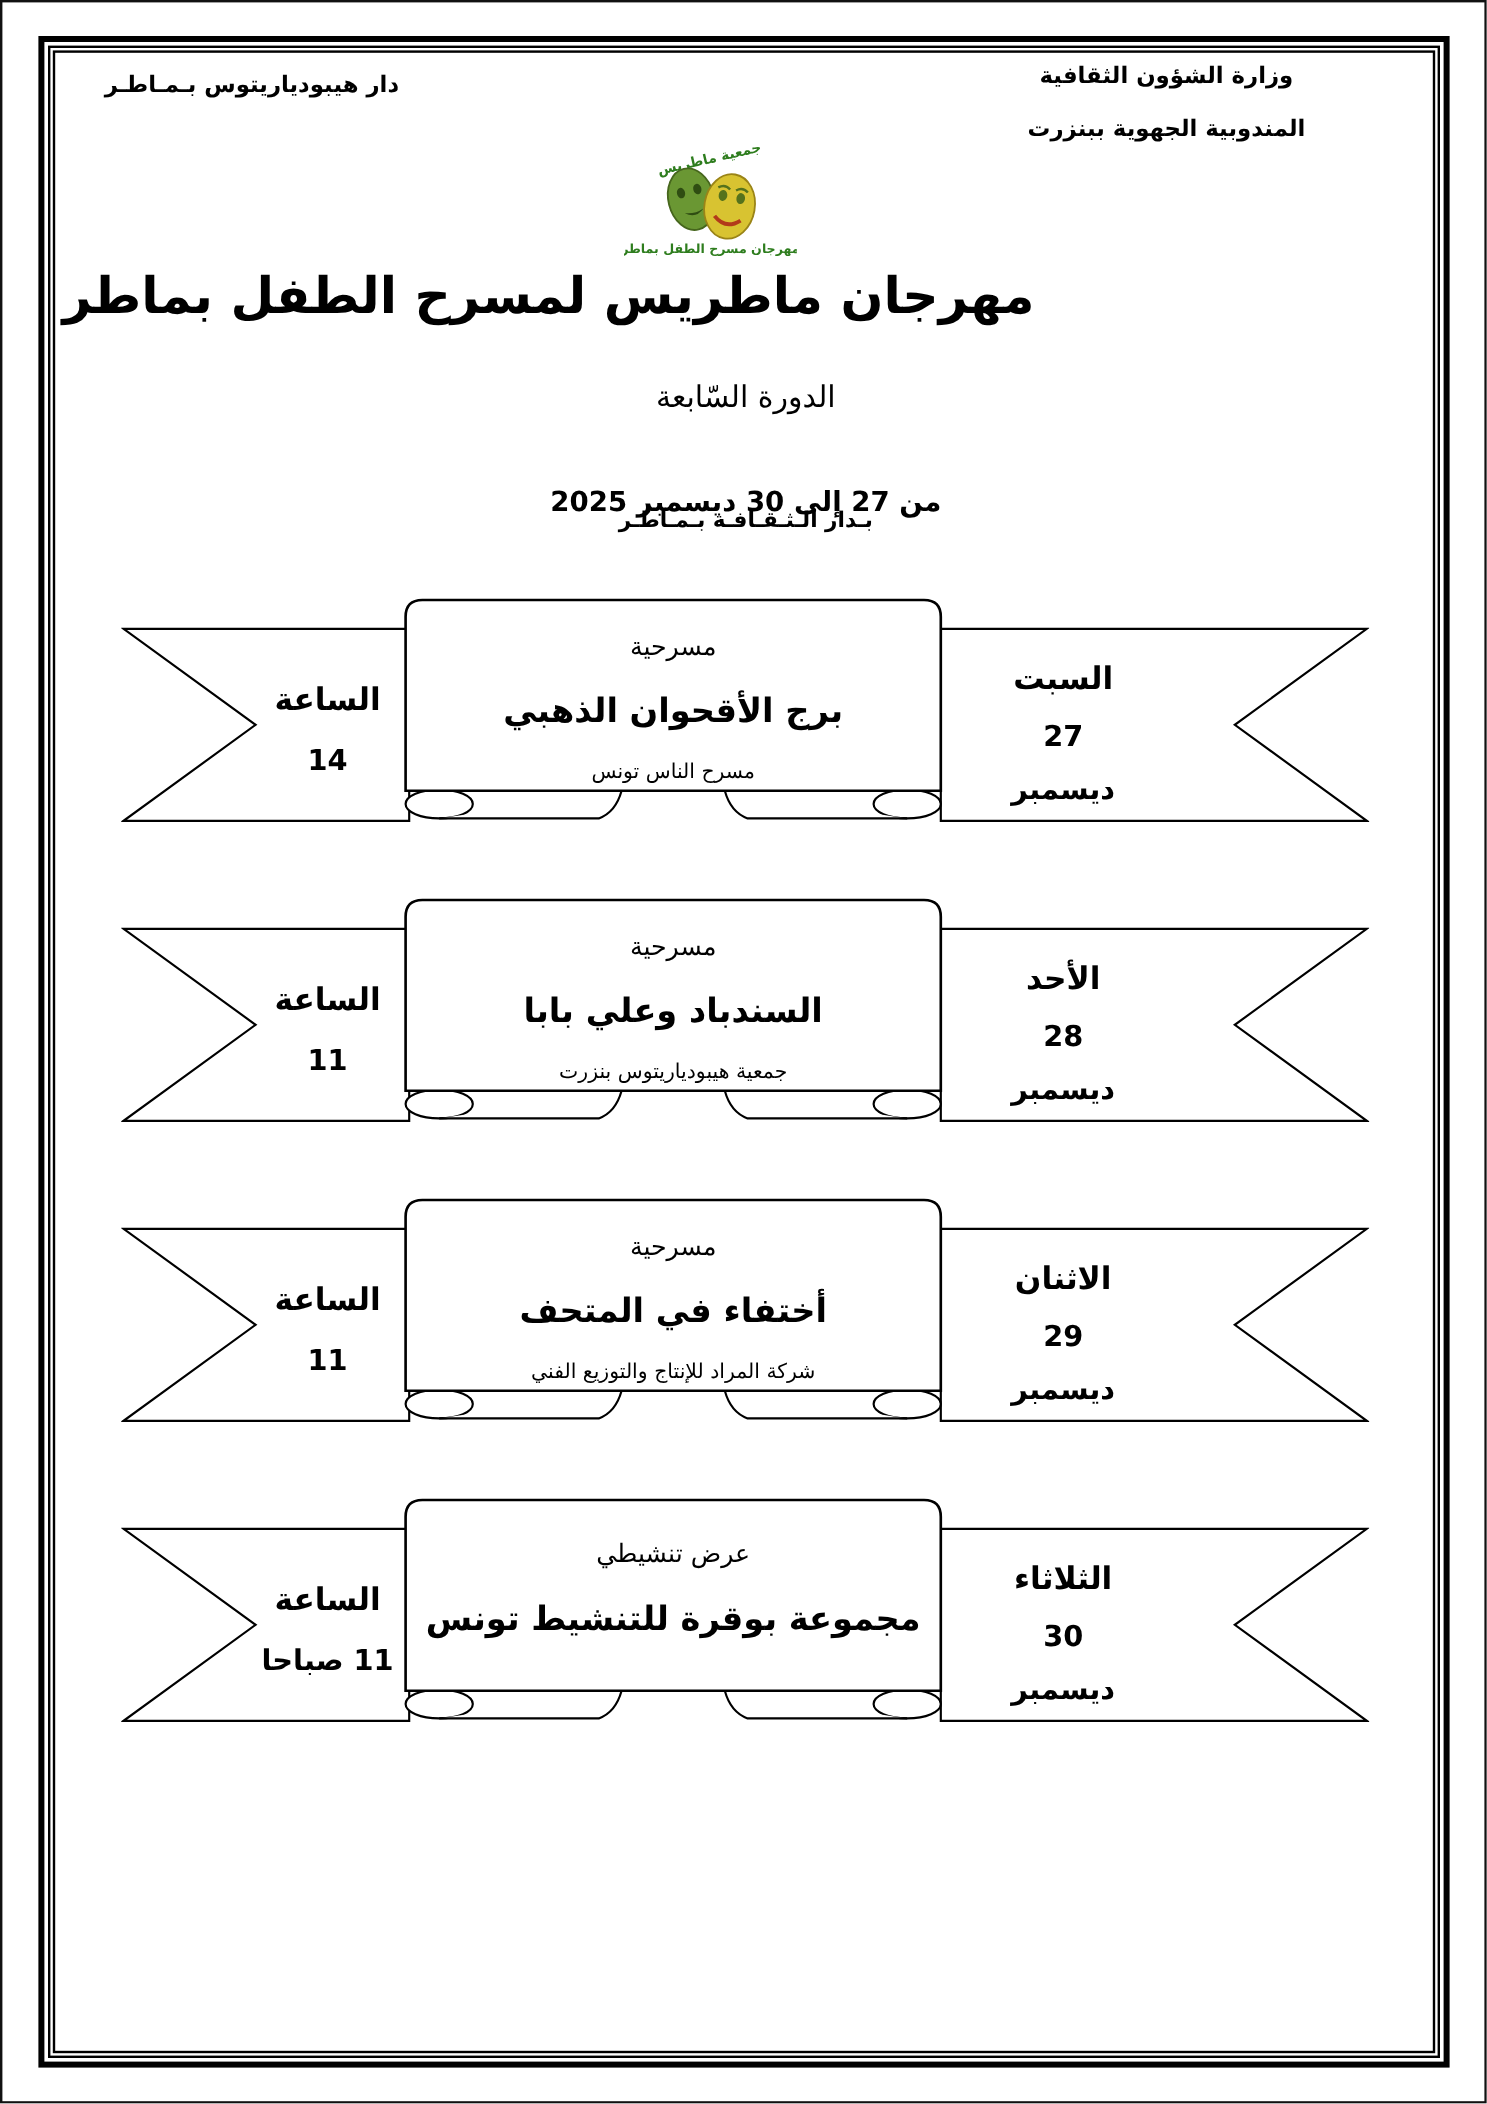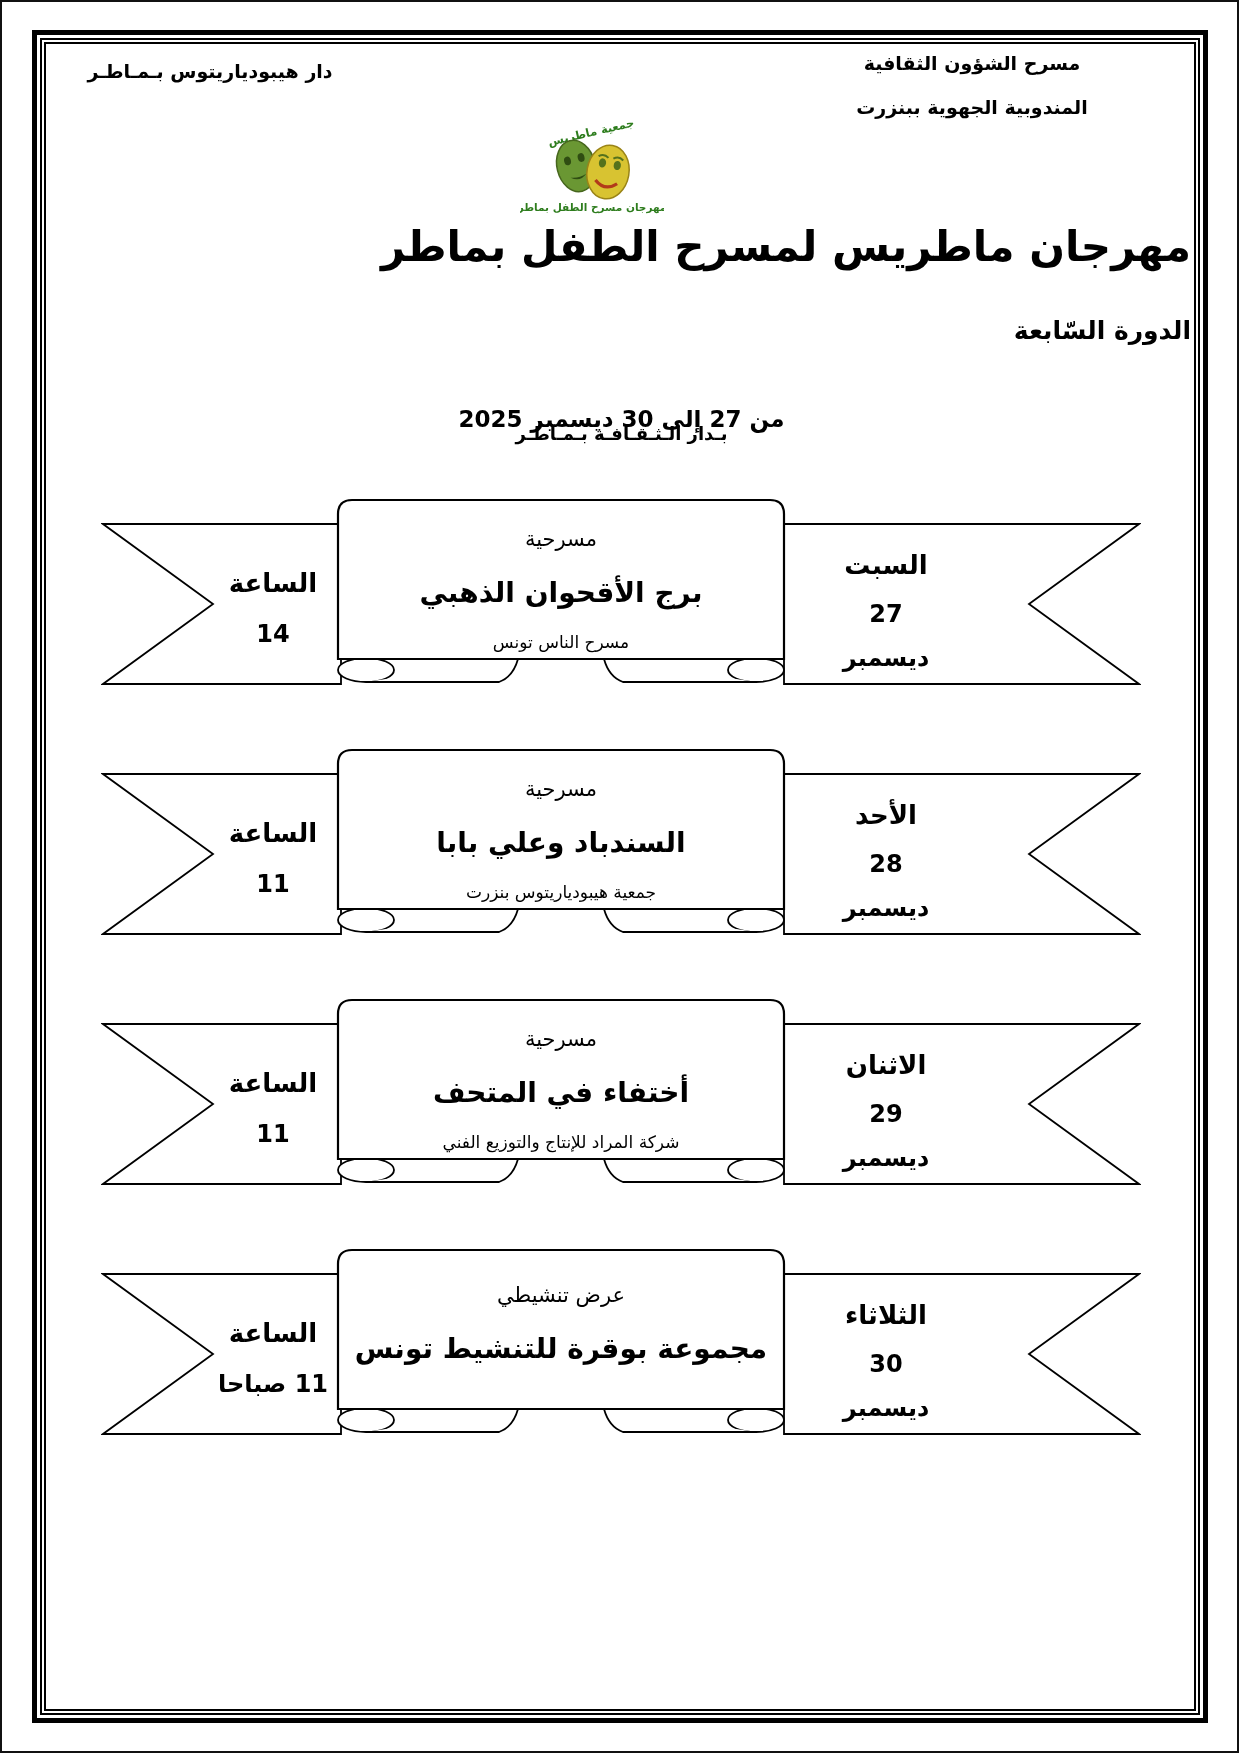--- a/index.html
+++ b/index.html
@@ -6,22 +6,22 @@
   .page{
     position:relative;width:1239px;height:1753px;background:#fff;
     border:2px solid #111;box-sizing:border-box;overflow:hidden;
     font-family:"DejaVu Sans",sans-serif;color:#000;direction:rtl;
   }
   .frame{position:absolute;top:28px;left:30px;right:29px;bottom:28px;border:5px solid #000;}
   .frame-mid{position:absolute;inset:3px;border:2px solid #000;}
   .frame-in{position:absolute;inset:2px;border:2px solid #000;}
   .abs{position:absolute;}
   .hdr{font-weight:bold;font-size:19px;line-height:1.45;text-align:center;}
-  .title{font-weight:bold;font-size:42px;text-align:right;letter-spacing:1px;}
-  .edition{font-weight:bold;font-size:25px;text-align:right;}
+  .title{font-weight:bold;font-size:42px;text-align:left;letter-spacing:1px;}
+  .edition{font-weight:normal;font-size:25px;text-align:center;}
   .dates{font-weight:bold;font-size:23px;text-align:center;margin-top:35px;}
   .venue{font-weight:bold;font-size:18px;text-align:center;}
   svg text{font-family:"DejaVu Sans",sans-serif;}
   .b-shape{fill:#fff;stroke:#000;}
   .t-genre{font-size:21px;text-anchor:middle;}
   .t-title{font-size:28px;font-weight:bold;text-anchor:middle;}
   .t-comp{font-size:17px;text-anchor:middle;}
   .t-day{font-size:26px;font-weight:bold;text-anchor:middle;}
   .t-num{font-size:24px;font-weight:bold;text-anchor:middle;}
   .logo-txt{font-weight:bold;text-anchor:middle;}
@@ -31,21 +31,21 @@
 
 <div class="page">
 
   <div class="frame">
     <div class="frame-mid">
       <div class="frame-in"></div>
     </div>
   </div>
 
   <div class="abs hdr" style="left:790px;top:48px;width:360px;">
-    <div>مسرح الشؤون الثقافية</div>
+    <div>وزارة الشؤون الثقافية</div>
     <div style="margin-top:16px;">المندوبية الجهوية ببنزرت</div>
   </div>
   <div class="abs hdr" style="left:58px;top:56px;width:300px;">دار هيبودياريتوس بـمـاطـر</div>
 
   <svg class="abs" style="left:518px;top:110px;" width="144" height="104" viewBox="0 0 144 104">
     <text class="logo-txt" x="72" y="24" font-size="11.5" transform="rotate(-13 72 24)" fill="#2e7d1e">جمعية ماطريس</text>
     <g transform="rotate(-14 56 54)">
       <ellipse cx="56" cy="54" rx="19" ry="26" stroke="#46661d" stroke-width="1.5" fill="#6a9733"></ellipse>
       <ellipse cx="49" cy="47" rx="3.4" ry="4.4" fill="#2f4d12"></ellipse>
       <ellipse cx="63" cy="47" rx="3.4" ry="4.4" fill="#2f4d12"></ellipse>

